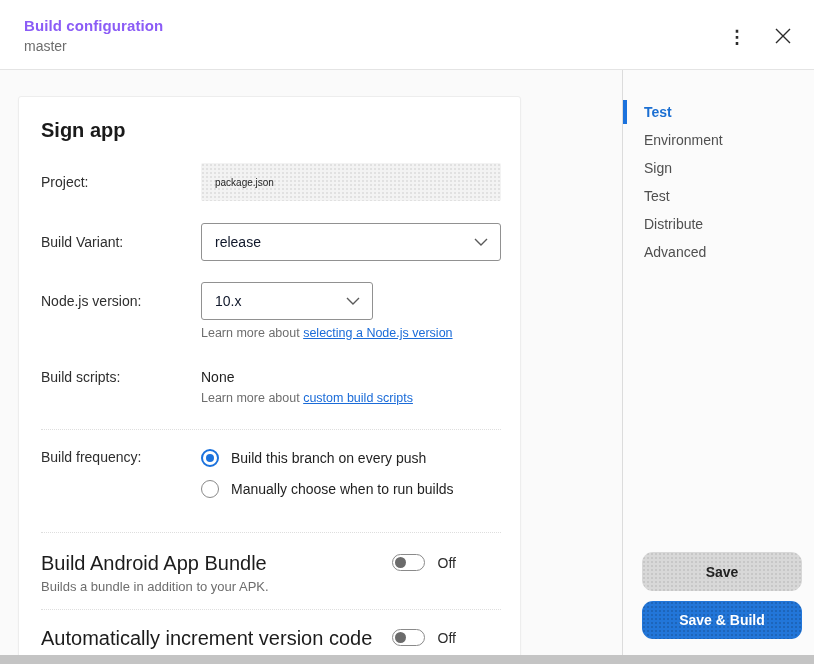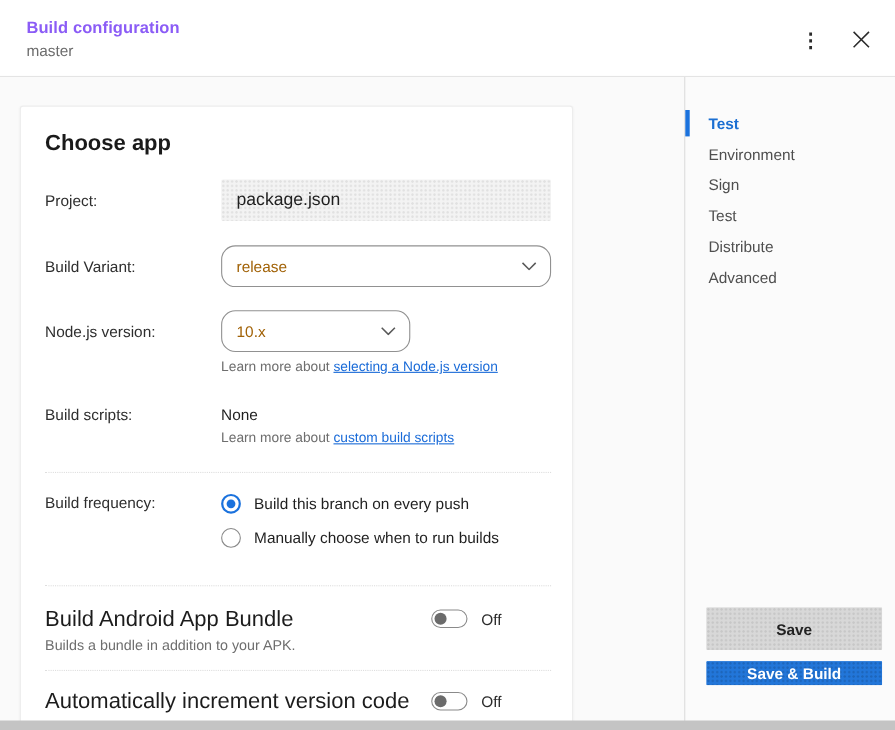--- a/index.html
+++ b/index.html
@@ -29,26 +29,26 @@
 
   .flabel { font-size:14px; color:#2e2e2e; }
   .row { position:absolute; left:22px; width:460px; display:flex; align-items:center; }
 
   .dotted { background-image:radial-gradient(rgba(0,0,0,.075) 1px, transparent 1.2px);
     background-size:4px 4px; }
 
   .row-project { top:66px; height:38px; }
   .label-col { width:160px; flex:0 0 160px; }
   .field-disabled { width:300px; height:38px; background-color:#f3f3f3; border-radius:2px;
-    display:flex; align-items:center; padding-left:14px; font-size:16px; color:#1f1f1f; }
+    display:flex; align-items:center; padding-left:14px; font-size:10px; color:#1f1f1f; }
 
   .row-variant { top:126px; height:38px; }
   .select { position:relative; height:38px; background:#fff; border:1px solid #919191;
-    border-radius:13px; display:flex; align-items:center; padding-left:13px;
-    font-size:14px; color:#a16207; cursor:pointer; }
+    border-radius:3px; display:flex; align-items:center; padding-left:13px;
+    font-size:14px; color:#0f172a; cursor:pointer; }
   .select-wide { width:300px; }
   .select-narrow { width:172px; }
   .chevron { position:absolute; right:12px; top:50%; transform:translateY(-50%); display:flex; }
 
   .row-node { top:185px; height:38px; }
   .helper { position:absolute; left:182px; font-size:12.5px; color:#6e6e6e; }
   .helper-node { top:229px; }
   .helper-scripts { top:294px; }
   .link { color:#1a6bd8; text-decoration:underline; cursor:pointer; }
 
@@ -86,25 +86,25 @@
   
   .sidebar { position:absolute; top:0; left:622px; width:192px; height:594px; background:#fbfbfb;
     border-left:1px solid #dcdcdc; }
   .nav { position:absolute; top:28px; left:0; width:100%; }
   .nav-item { position:relative; height:28px; display:flex; align-items:center; padding-left:21px;
     font-size:14px; color:#4f4f4f; cursor:pointer; }
   .nav-item.active { color:#1b6fd2; font-weight:700; }
   .nav-item.active::before { content:""; position:absolute; left:0; top:2px; bottom:2px; width:4px;
     background:#1b72dd; }
 
-  .btn { position:absolute; left:19px; width:160px; border:none; border-radius:1px; font-size:14px;
+  .btn { position:absolute; left:19px; width:160px; border:none; border-radius:11px; font-size:14px;
     font-weight:700; cursor:pointer; font-family:"Liberation Sans", sans-serif; }
   .btn-save { top:482px; height:39px; background-color:#d8d8d8; color:#222;
     background-image:radial-gradient(rgba(0,0,0,.08) 1px, transparent 1.2px); background-size:4px 4px; }
-  .btn-save-build { top:531px; height:22px; background-color:#2276d9; color:#fff;
+  .btn-save-build { top:531px; height:38px; background-color:#2276d9; color:#fff;
     background-image:radial-gradient(rgba(0,0,0,.14) 1px, transparent 1.2px); background-size:4px 4px; }
 
   .bottom-strip { position:absolute; left:0; bottom:0; width:814px; height:9px; background:#c4c4c4; z-index:9; }
 </style>
 </head>
 <body>
 
 <div class="modal">
 
   <div class="header">
@@ -120,21 +120,21 @@
         <svg width="18" height="18" viewBox="0 0 18 18">
             <path d="M2 2 L16 16 M16 2 L2 16" stroke="#2b2b2b" stroke-width="1.4"></path>
           </svg>
       </span>
     </button>
   </div>
 
   <div class="body-area">
 
     <div class="card">
-      <div class="card-heading">Choose app</div>
+      <div class="card-heading">Sign app</div>
 
       <div class="row row-project">
         <div class="label-col flabel">Project:</div>
         <div class="field-disabled dotted">
           <span>package.json</span>
         </div>
       </div>
 
       <div class="row row-variant">
         <div class="label-col flabel">Build Variant:</div>

